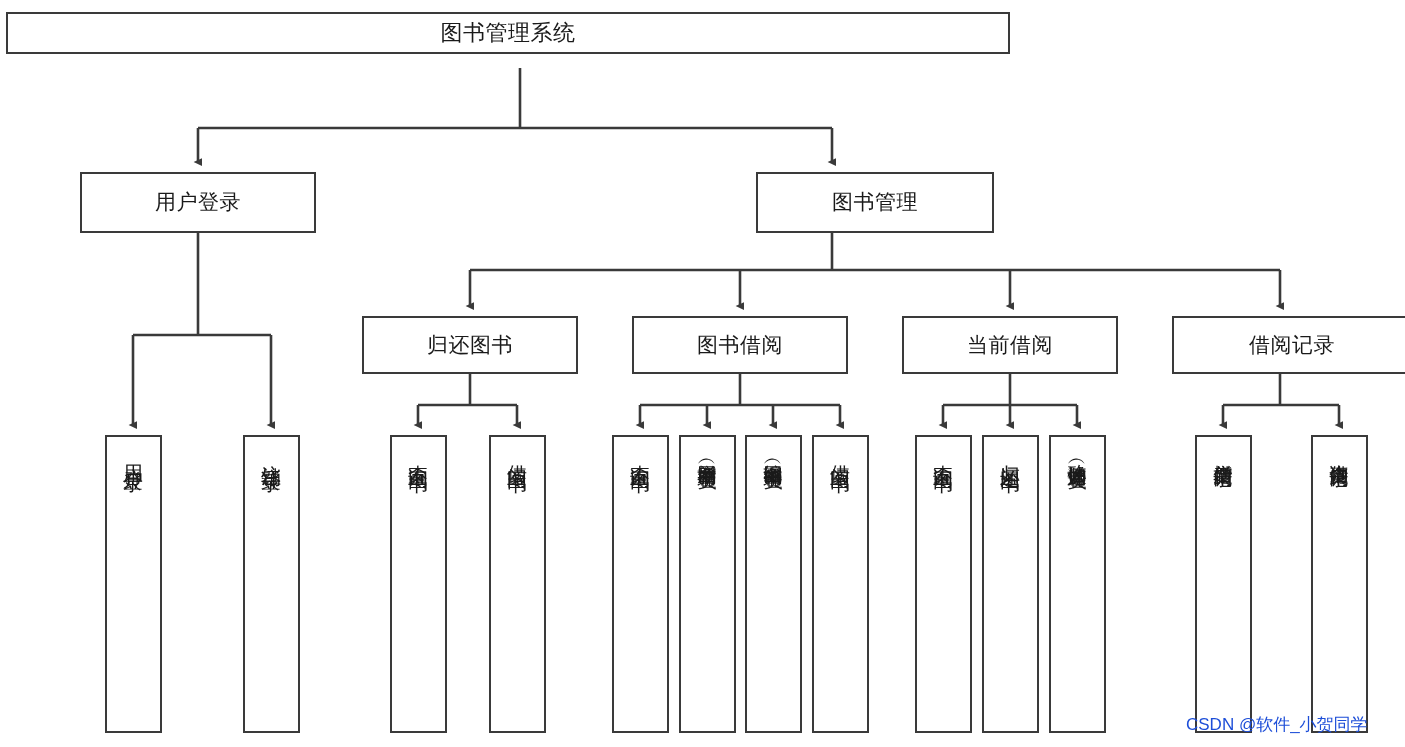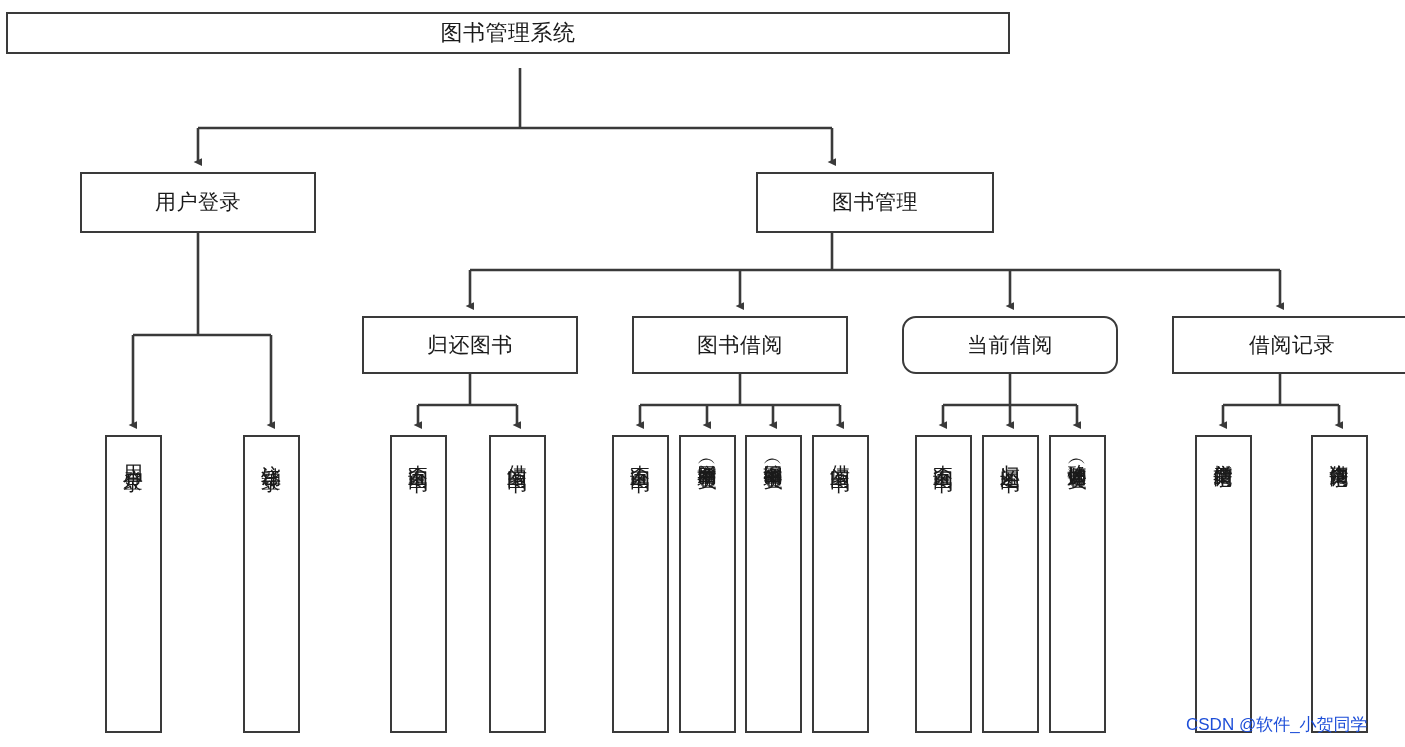--- a/index.html
+++ b/index.html
@@ -145,21 +145,21 @@
   <div class="node horiz" style="left:712px; top:172px; width:238px; height:61px;margin-left:44px;">
     <span class="node-label">图书管理</span>
   </div>
 
   <div class="node horiz" style="left:362px; top:316px; width:216px; height:58px;">
     <span class="node-label">归还图书</span>
   </div>
   <div class="node horiz" style="left:632px; top:316px; width:216px; height:58px;">
     <span class="node-label">图书借阅</span>
   </div>
-  <div class="node horiz" style="left:902px; top:316px; width:216px; height:58px;border-radius:14px;">
+  <div class="node horiz" style="left:902px; top:316px; width:216px; height:58px;">
     <span class="node-label">当前借阅</span>
   </div>
   <div class="node horiz" style="left:1172px; top:316px; width:240px; height:58px;">
     <span class="node-label">借阅记录</span>
   </div>
 
   <div class="node leaf" style="left:105px; top:435px; width:57px; height:298px;">
     <span class="node-label">用户登录</span>
   </div>
   <div class="node leaf" style="left:243px; top:435px; width:57px; height:298px;">

